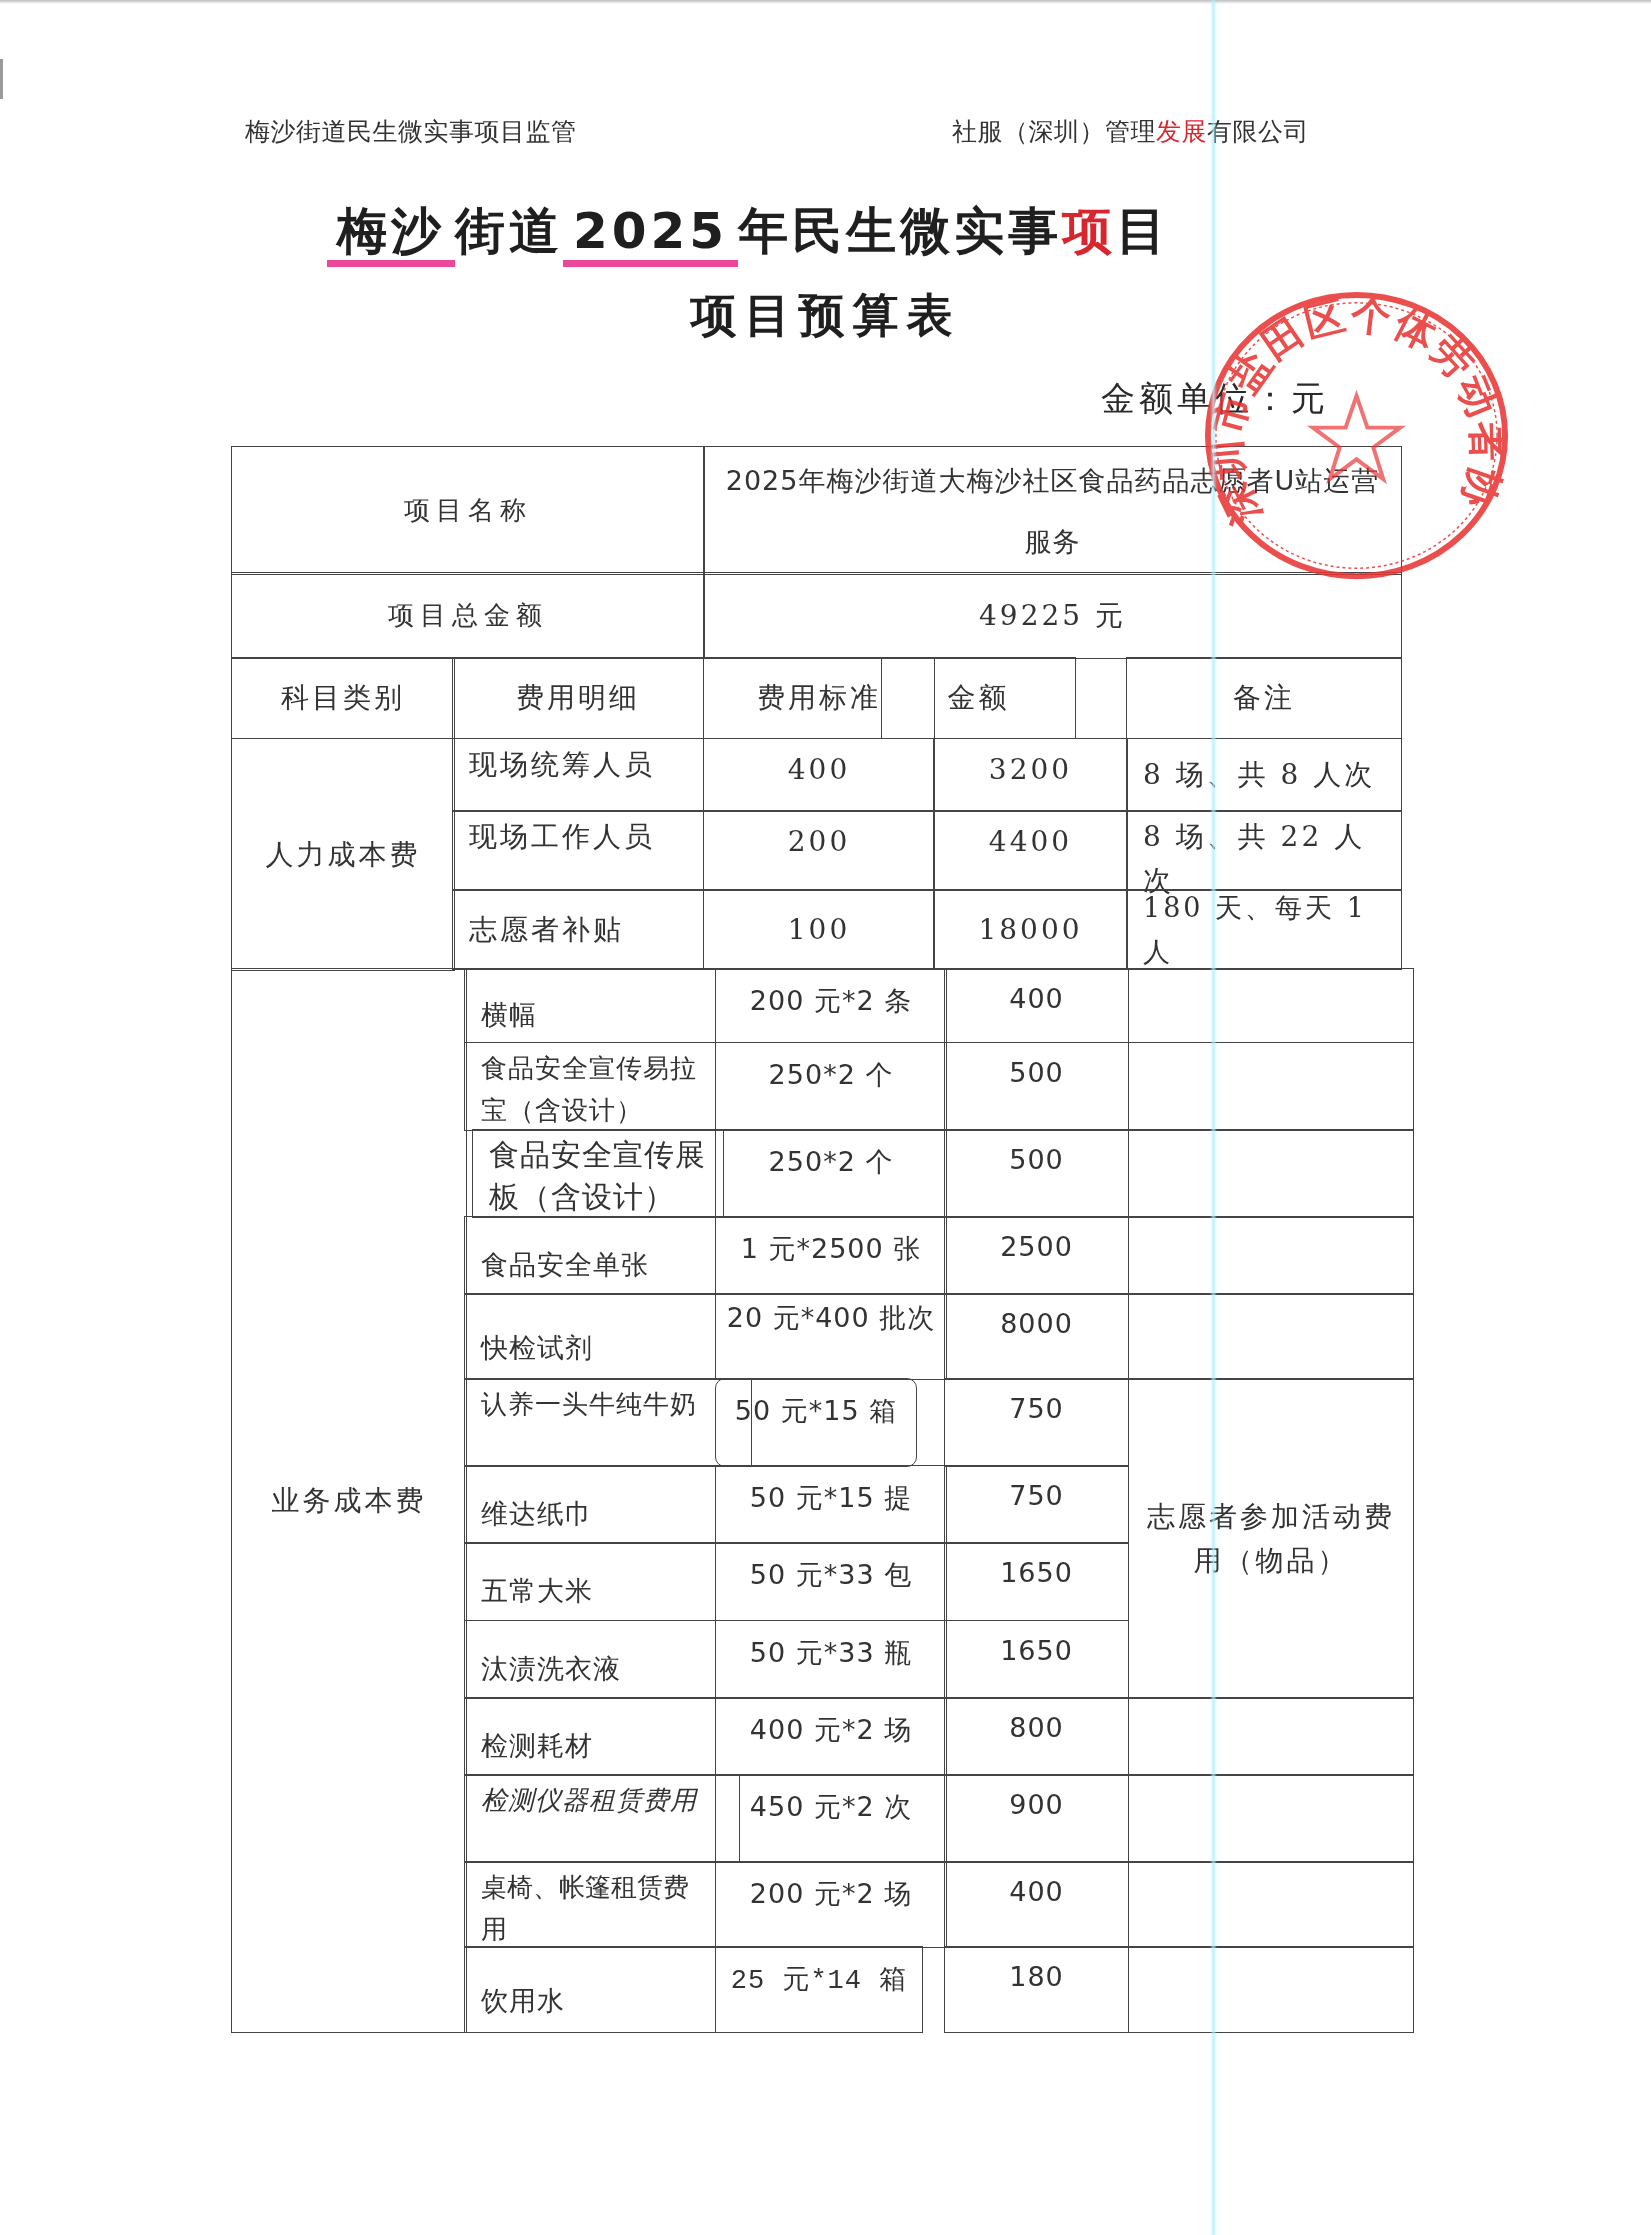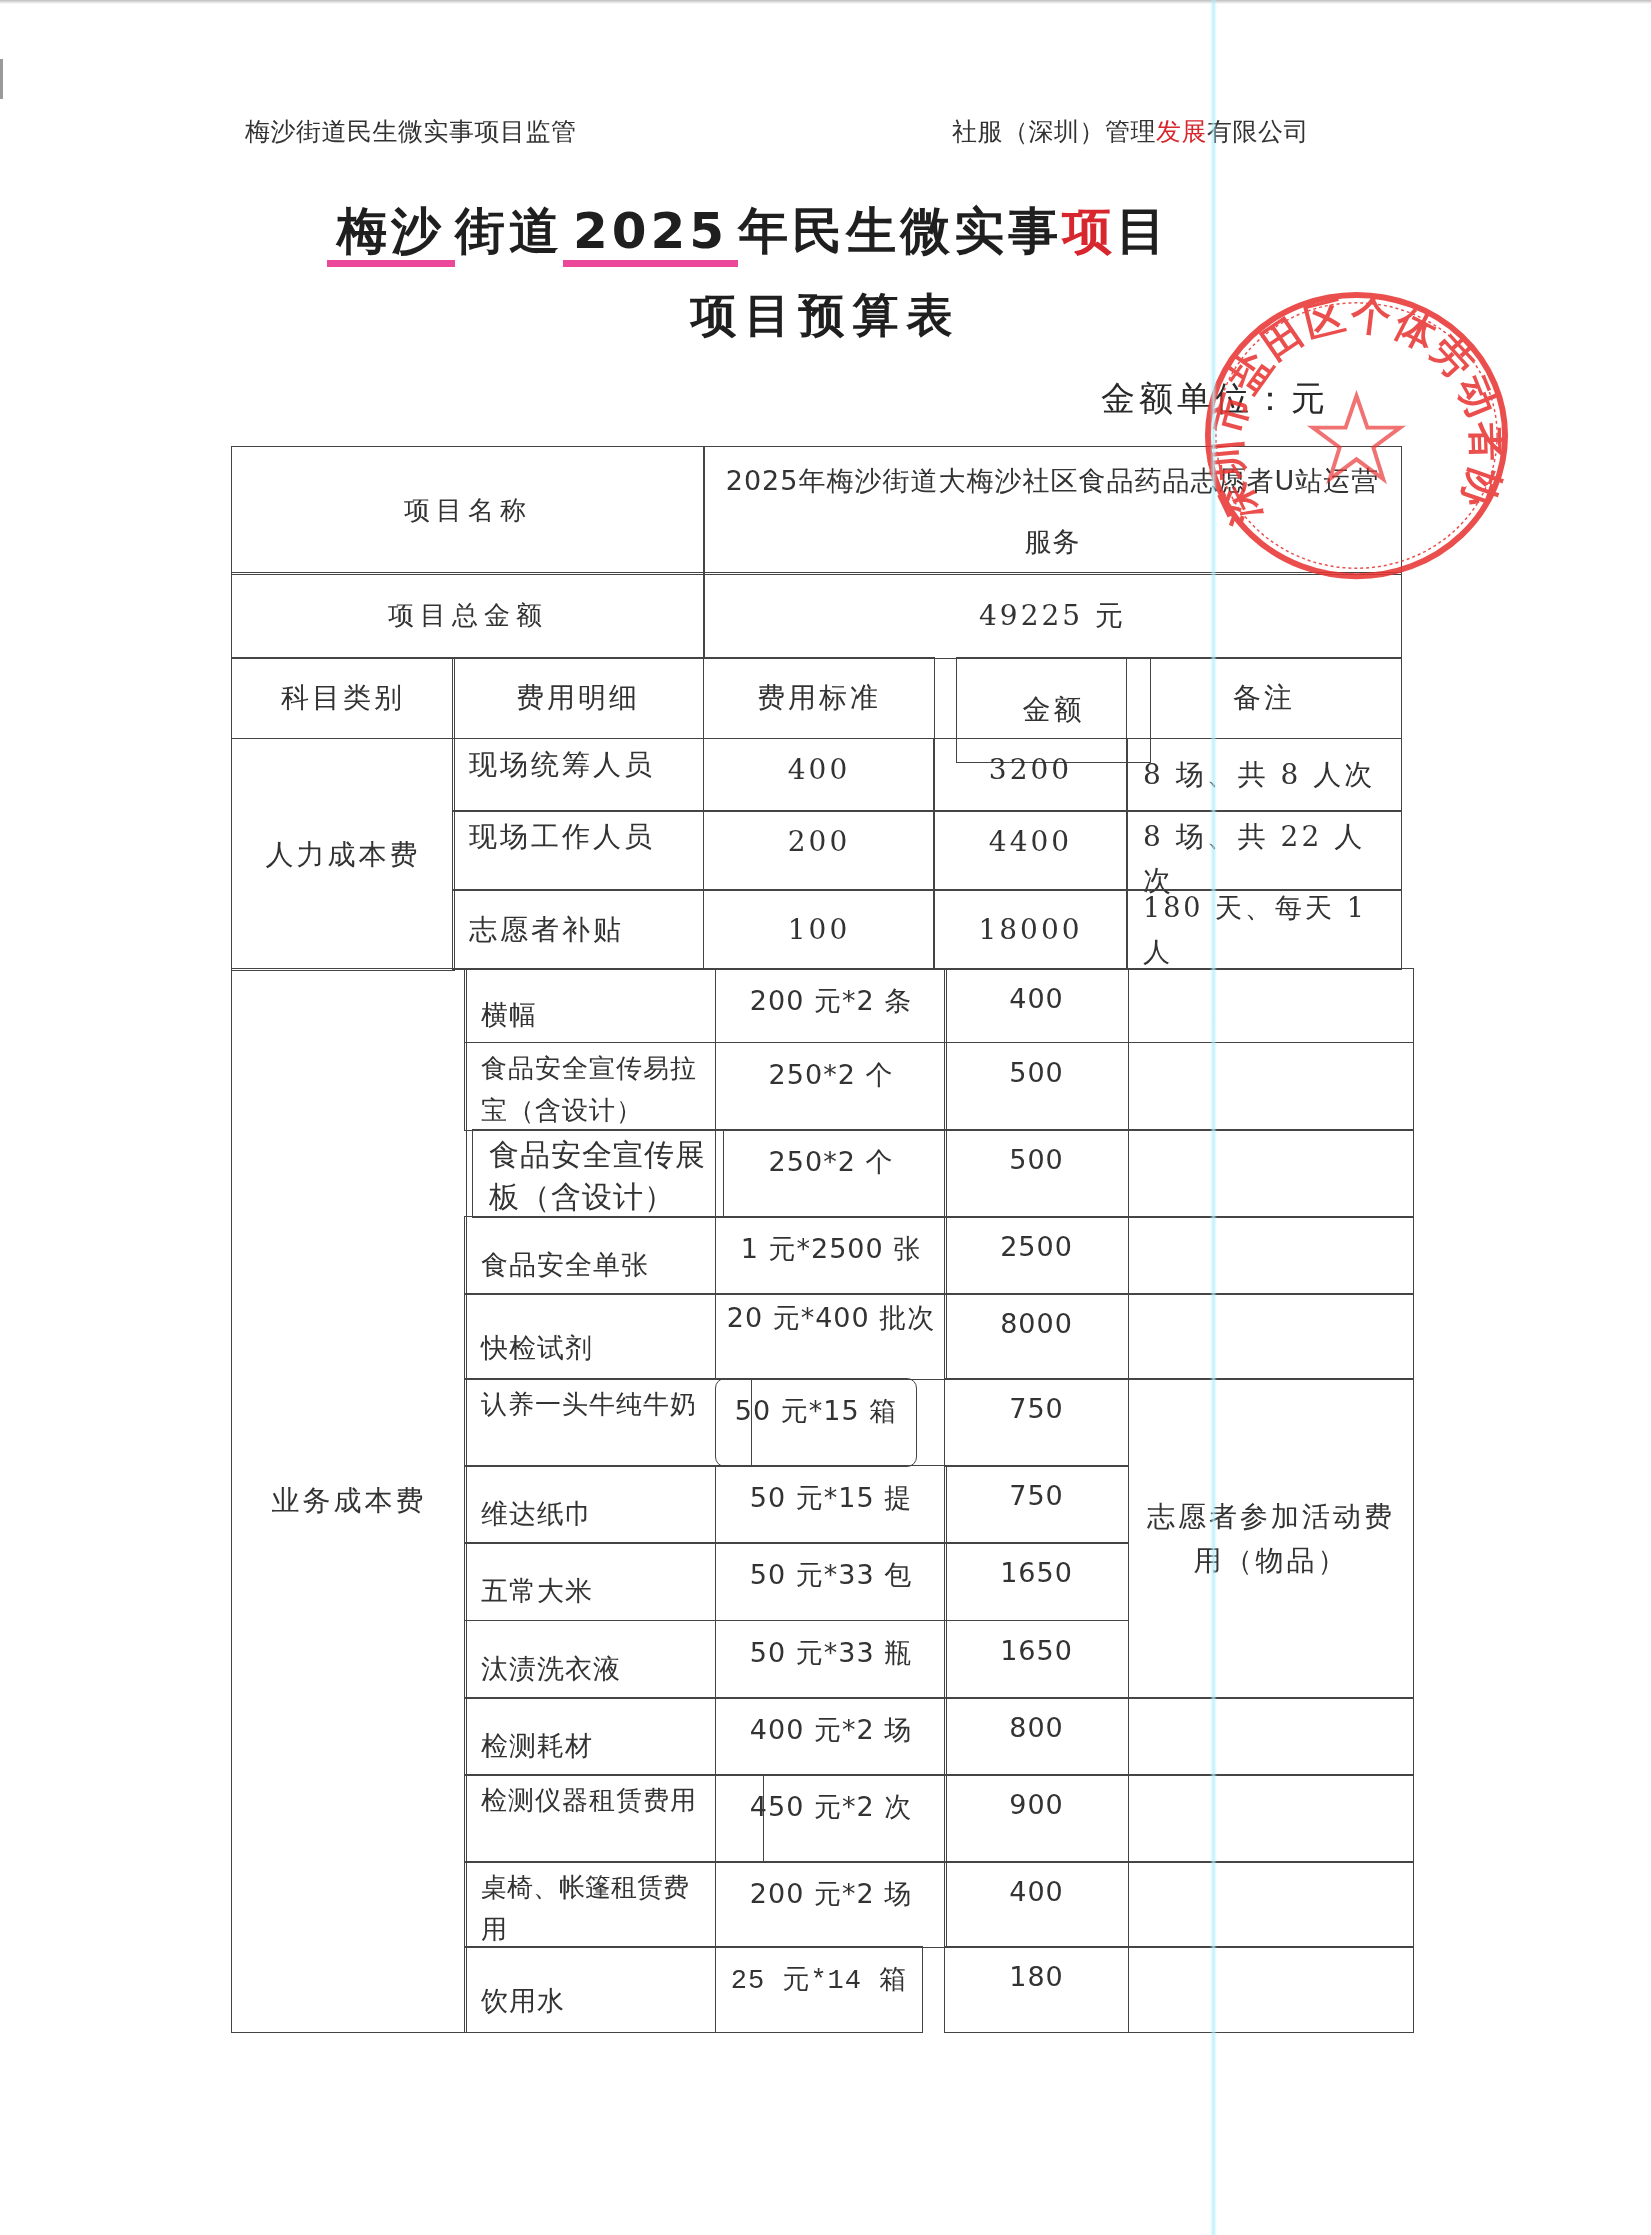--- a/index.html
+++ b/index.html
@@ -65,21 +65,21 @@
 
   <div class="cell c-center big" style="left:231px;top:446px;width:474px;height:129px;">项目名称</div>
   <div class="cell c-center projname" style="left:703px;top:446px;width:699px;height:129px;">2025年梅沙街道大梅沙社区食品药品志愿者U站运营服务</div>
 
   <div class="cell c-center big" style="left:231px;top:572px;width:474px;height:87px;">项目总金额</div>
   <div class="cell c-center" style="left:703px;top:572px;width:699px;height:87px;">49225 元</div>
 
   <div class="cell c-center" style="left:231px;top:657px;width:224px;height:82px;">科目类别</div>
   <div class="cell c-center" style="left:452px;top:657px;width:252px;height:82px;">费用明细</div>
   <div class="cell c-center" style="left:703px;top:657px;width:232px;height:82px;">费用标准</div>
-  <div class="cell c-center" style="left:956px;top:657px;width:195px;height:106px;">金额</div>
+  <div class="cell c-center" style="left:881px;top:657px;width:195px;height:82px;">金额</div>
   <div class="cell c-center red" style="left:1126px;top:657px;width:276px;height:82px;">备注</div>
 
   <div class="cell c-center" style="left:231px;top:738px;width:224px;height:233px;">人力成本费</div>
 
   <div class="cell c-lefttop" style="left:452px;top:738px;width:252px;height:74px;">现场统筹人员</div>
   <div class="cell c-top" style="left:703px;top:738px;width:232px;height:74px;">400</div>
   <div class="cell c-top" style="left:933px;top:738px;width:195px;height:74px;">3200</div>
   <div class="cell c-left" style="left:1126px;top:738px;width:276px;height:74px;">8 场、共 8 人次</div>
 
   <div class="cell c-lefttop" style="left:452px;top:810px;width:252px;height:81px;">现场工作人员</div>
@@ -137,21 +137,21 @@
 
   <div class="cell c-center" style="left:1128px;top:1378px;width:286px;height:321px;line-height:44px;padding:0 16px;font-size:28px;">
     <span>志愿者参加活动费用（物品）</span>
   </div>
 
   <div class="cell c-left sans" style="left:464px;top:1697px;width:252px;height:79px;padding-top:18px;">检测耗材</div>
   <div class="cell c-top sans" style="left:715px;top:1697px;width:232px;height:79px;">400 元*2 场</div>
   <div class="cell c-top sans" style="left:944px;top:1697px;width:185px;height:79px;">800</div>
   <div class="cell" style="left:1128px;top:1697px;width:286px;height:79px;"></div>
 
-  <div class="cell c-lefttop sans" style="left:464px;top:1774px;width:300px;height:89px;font-size:26px;line-height:42px;">检测仪器租赁费用</div>
+  <div class="cell c-lefttop sans" style="left:464px;top:1774px;width:276px;height:89px;font-size:26px;line-height:42px;font-style:italic;">检测仪器租赁费用</div>
   <div class="cell c-top sans" style="left:715px;top:1774px;width:232px;height:89px;">450 元*2 次</div>
   <div class="cell c-top sans" style="left:944px;top:1774px;width:185px;height:89px;">900</div>
   <div class="cell" style="left:1128px;top:1774px;width:286px;height:89px;"></div>
 
   <div class="cell c-lefttop sans" style="left:464px;top:1861px;width:252px;height:87px;font-size:26px;line-height:42px;letter-spacing:0;">桌椅、帐篷租赁费用</div>
   <div class="cell c-top sans" style="left:715px;top:1861px;width:232px;height:87px;">200 元*2 场</div>
   <div class="cell c-top sans" style="left:944px;top:1861px;width:185px;height:87px;">400</div>
   <div class="cell" style="left:1128px;top:1861px;width:286px;height:87px;"></div>
 
   <div class="cell c-left sans" style="left:464px;top:1946px;width:252px;height:87px;padding-top:22px;">饮用水</div>

